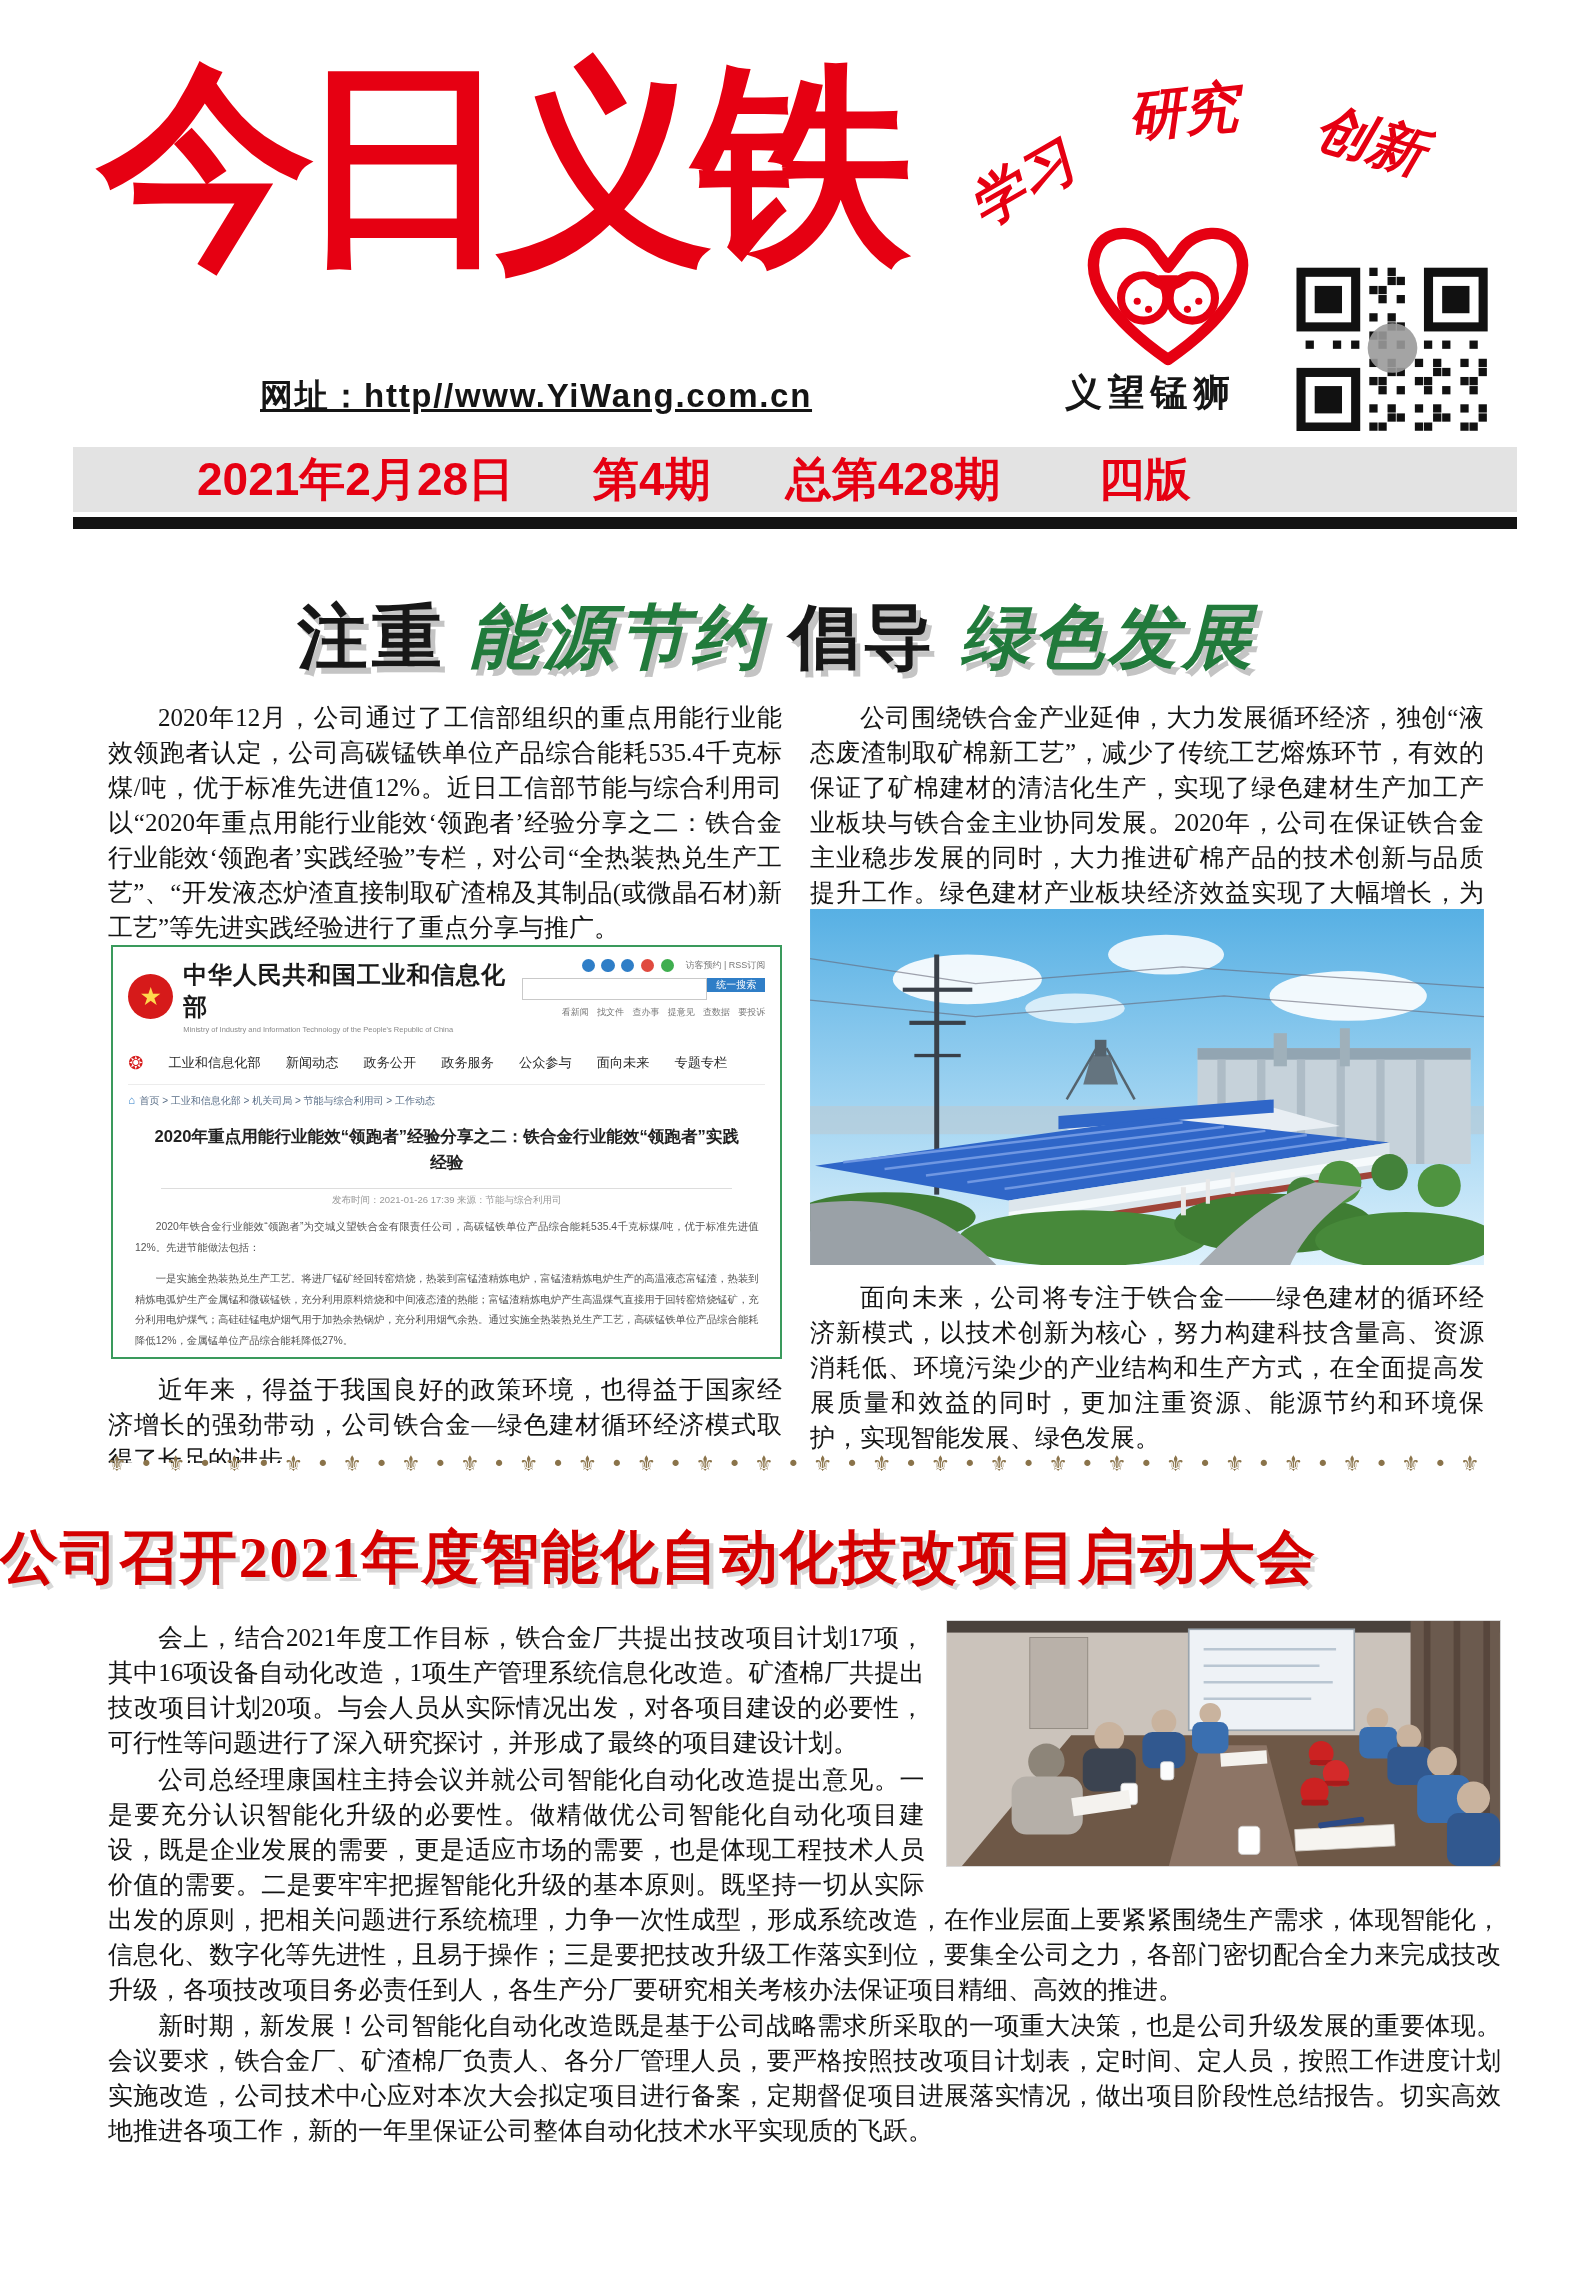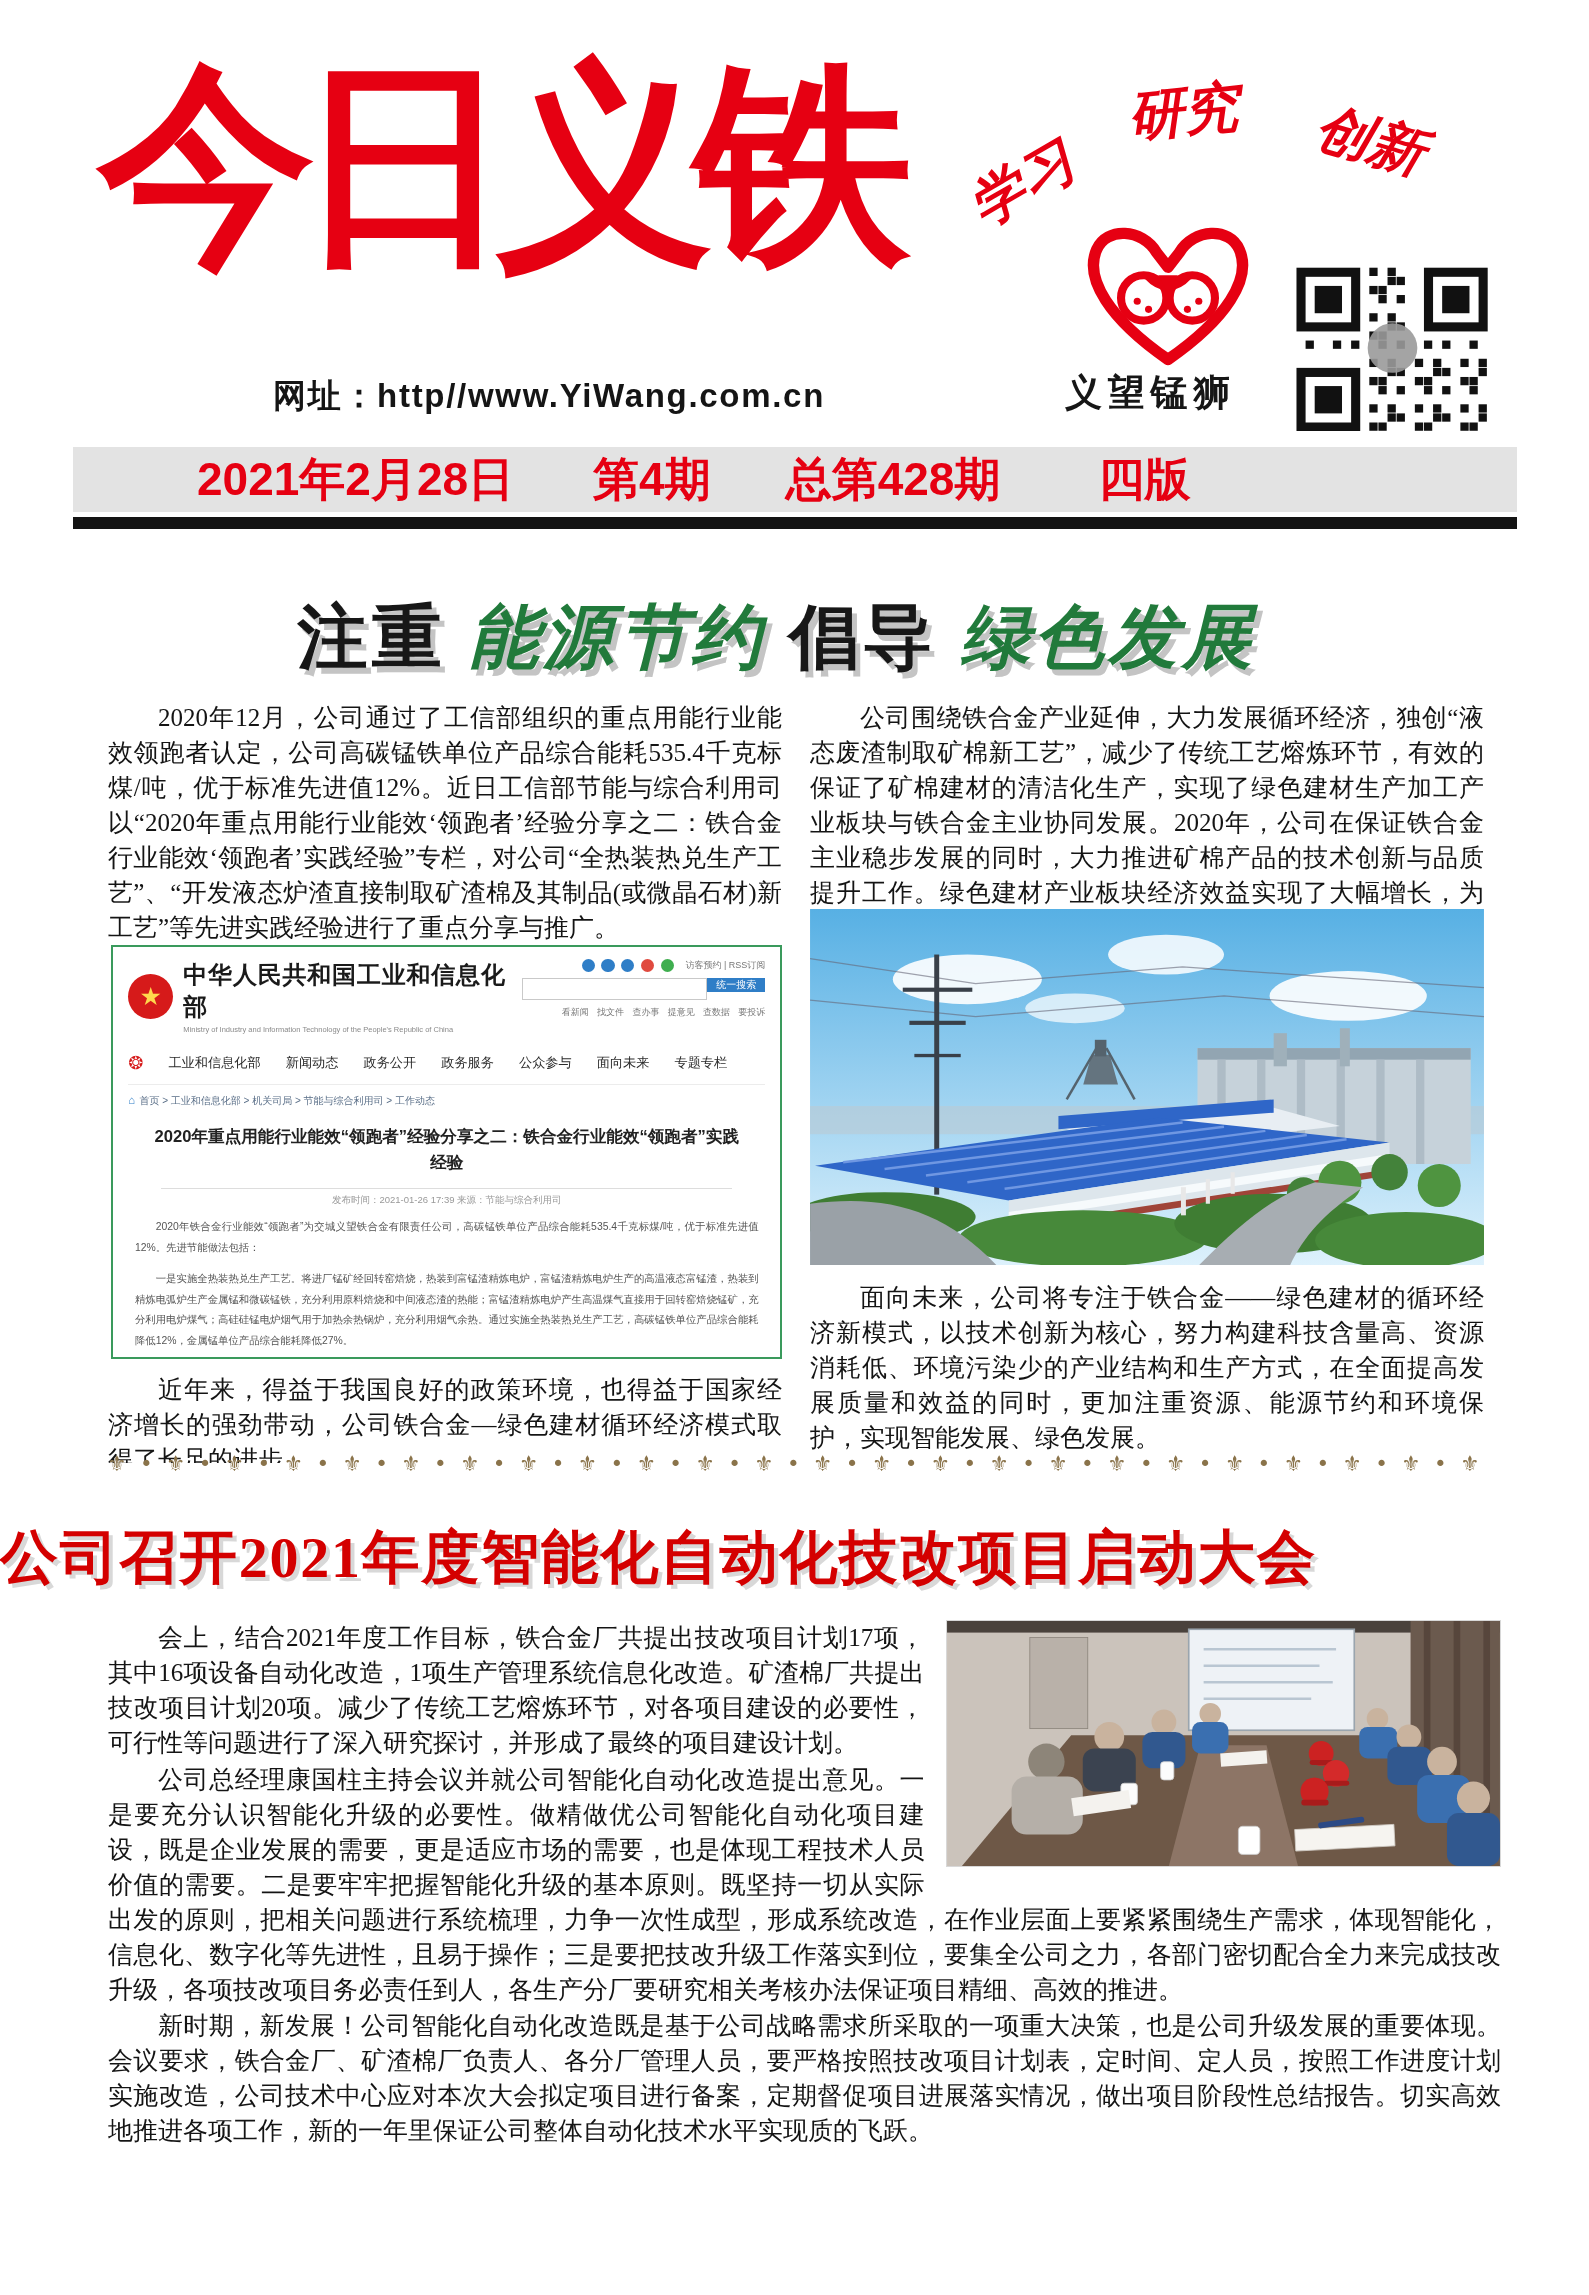--- a/index.html
+++ b/index.html
@@ -2,22 +2,22 @@
 <html style="font-size:13.2px"><head>
 <meta charset="utf-8">
 <style>
   * { margin:0; padding:0; box-sizing:border-box; }
   html,body { width:1590px; height:2295px; background:#ffffff; overflow:hidden; }
   body { position:relative; font-family:"Liberation Serif","DejaVu Serif",serif; color:#111; }
 
   
   .masthead-title{ position:absolute; left:98px; top:23px; font-size:217px; line-height:1.3;
     font-weight:bold; color:#e60012; letter-spacing:-18px; font-family:"DejaVu Serif",serif; }
-  .masthead-url{ position:absolute; left:273px; top:374px; font-size:33px; font-weight:600;
-    font-family:"Liberation Sans","DejaVu Sans",sans-serif; color:#151515; letter-spacing:1.7px; }
+  .masthead-url{ position:absolute; left:260px; top:374px; font-size:33px; font-weight:600;
+    font-family:"Liberation Sans","DejaVu Sans",sans-serif; color:#151515; letter-spacing:1.7px;text-decoration:underline; }
   .slogan{ position:absolute; color:#e60012; font-weight:bold; font-size:55px; font-style:italic;
     font-family:"DejaVu Serif",serif; }
   .slogan.s1{ left:967px; top:147px; transform:rotate(-30deg); }
   .slogan.s2{ left:1128px; top:75px;  transform:rotate(-6deg); }
   .slogan.s3{ left:1315px; top:104px; transform:rotate(16deg); }
   .lion-logo{ position:absolute; left:1075px; top:217px; }
   .lion-label{ position:absolute; left:1065px; top:368px; font-size:37px; font-weight:bold;
     letter-spacing:5.8px; font-family:"Liberation Sans","DejaVu Sans",sans-serif; color:#161616; }
   .qr{ position:absolute; left:1294px; top:265px; }
 
@@ -397,18 +397,18 @@
         <rect x="210" y="196" width="20" height="26" rx="4" fill="#fcfcfc" stroke="#cfcfcf"></rect>
         <rect x="258" y="170" width="16" height="22" rx="4" fill="#fcfcfc" stroke="#cfcfcf"></rect>
         <rect x="150" y="214" width="70" height="22" fill="#f4f2ee" transform="rotate(-8 150 214)"></rect>
         <rect x="330" y="160" width="56" height="16" fill="#f4f2ee" transform="rotate(-4 330 160)"></rect>
         <rect x="352" y="248" width="26" height="34" rx="5" fill="#ffffff" stroke="#c9c9c9"></rect>
         <rect x="420" y="252" width="120" height="26" fill="#f6f4f0" stroke="#d2cec8" transform="rotate(-3 420 252)"></rect>
         <rect x="448" y="244" width="56" height="7" rx="3" fill="#2c4a86" transform="rotate(-8 448 244)"></rect>
       </g>
     </svg>
   </div>
-  <p class="news-p">会上，结合2021年度工作目标，铁合金厂共提出技改项目计划17项，其中16项设备自动化改造，1项生产管理系统信息化改造。矿渣棉厂共提出技改项目计划20项。减少了传统工艺熔炼环节，对各项目建设的必要性，可行性等问题进行了深入研究探讨，并形成了最终的项目建设计划。</p>
+  <p class="news-p">会上，结合2021年度工作目标，铁合金厂共提出技改项目计划17项，其中16项设备自动化改造，1项生产管理系统信息化改造。矿渣棉厂共提出技改项目计划20项。与会人员从实际情况出发，对各项目建设的必要性，可行性等问题进行了深入研究探讨，并形成了最终的项目建设计划。</p>
   <p class="news-p">公司总经理康国柱主持会议并就公司智能化自动化改造提出意见。一是要充分认识智能化升级的必要性。做精做优公司智能化自动化项目建设，既是企业发展的需要，更是适应市场的需要，也是体现工程技术人员价值的需要。二是要牢牢把握智能化升级的基本原则。既坚持一切从实际出发的原则，把相关问题进行系统梳理，力争一次性成型，形成系统改造，在作业层面上要紧紧围绕生产需求，体现智能化，信息化、数字化等先进性，且易于操作；三是要把技改升级工作落实到位，要集全公司之力，各部门密切配合全力来完成技改升级，各项技改项目务必责任到人，各生产分厂要研究相关考核办法保证项目精细、高效的推进。</p>
   <p class="news-p">新时期，新发展！公司智能化自动化改造既是基于公司战略需求所采取的一项重大决策，也是公司升级发展的重要体现。会议要求，铁合金厂、矿渣棉厂负责人、各分厂管理人员，要严格按照技改项目计划表，定时间、定人员，按照工作进度计划实施改造，公司技术中心应对本次大会拟定项目进行备案，定期督促项目进展落实情况，做出项目阶段性总结报告。切实高效地推进各项工作，新的一年里保证公司整体自动化技术水平实现质的飞跃。</p>
 
 </div>
 
 
 </body></html>

